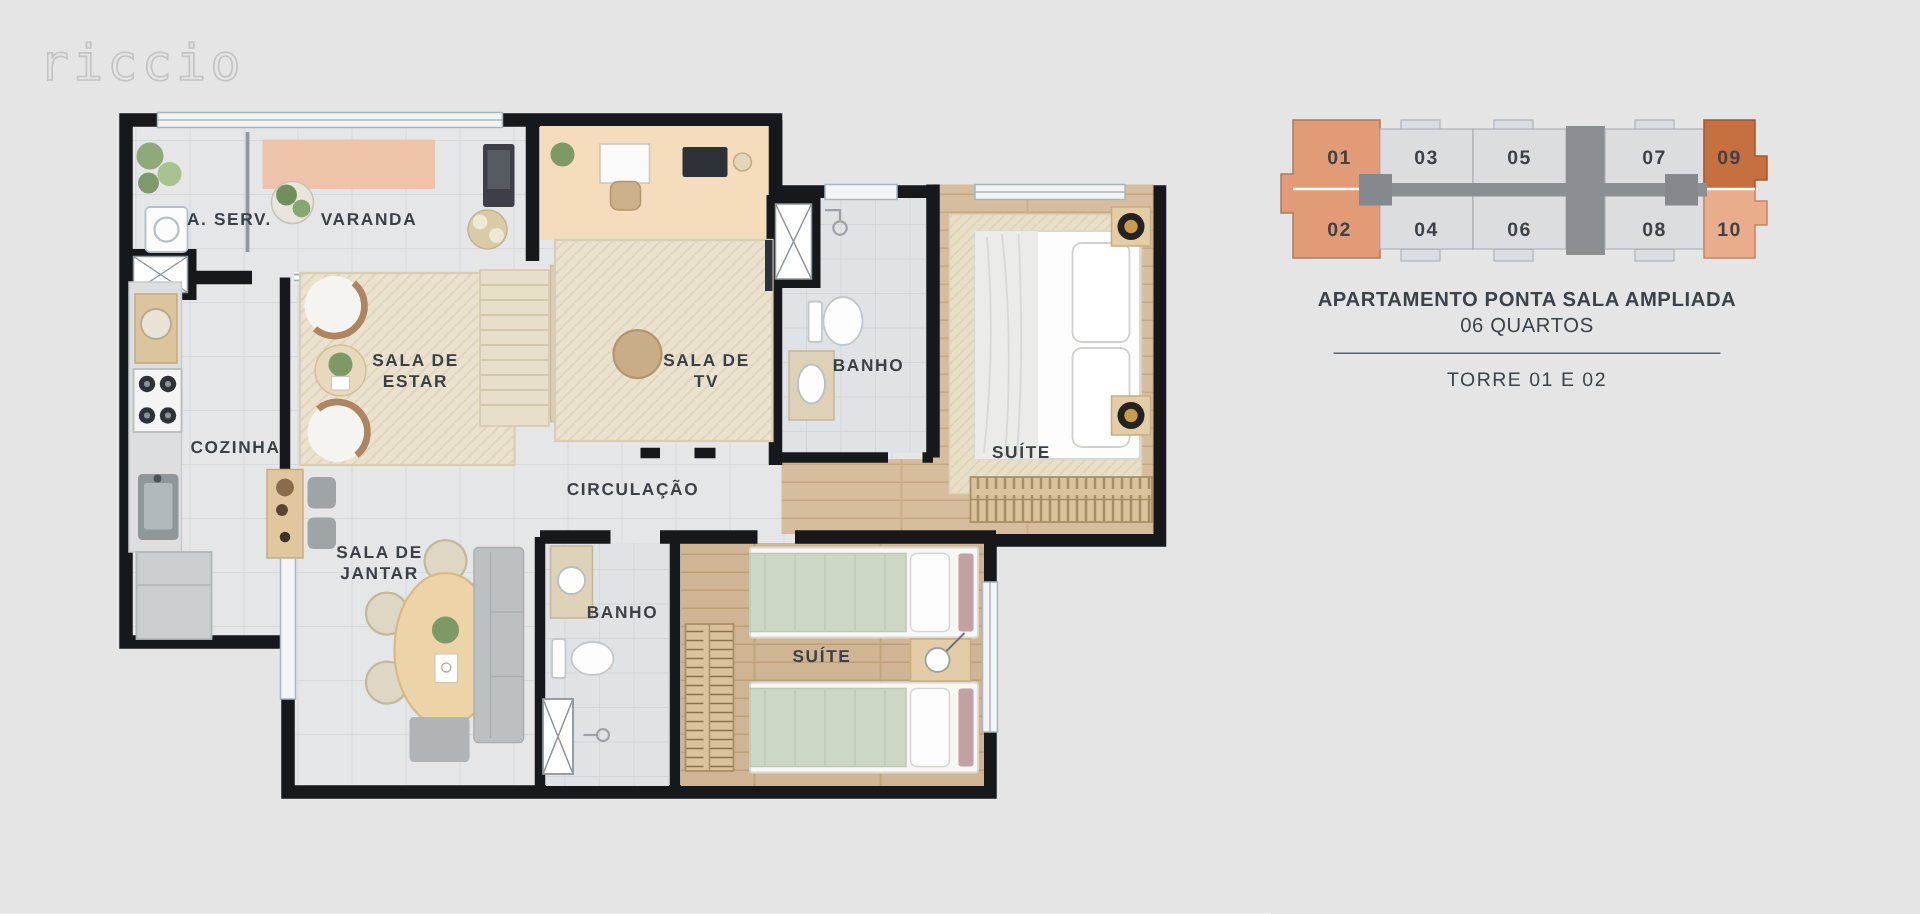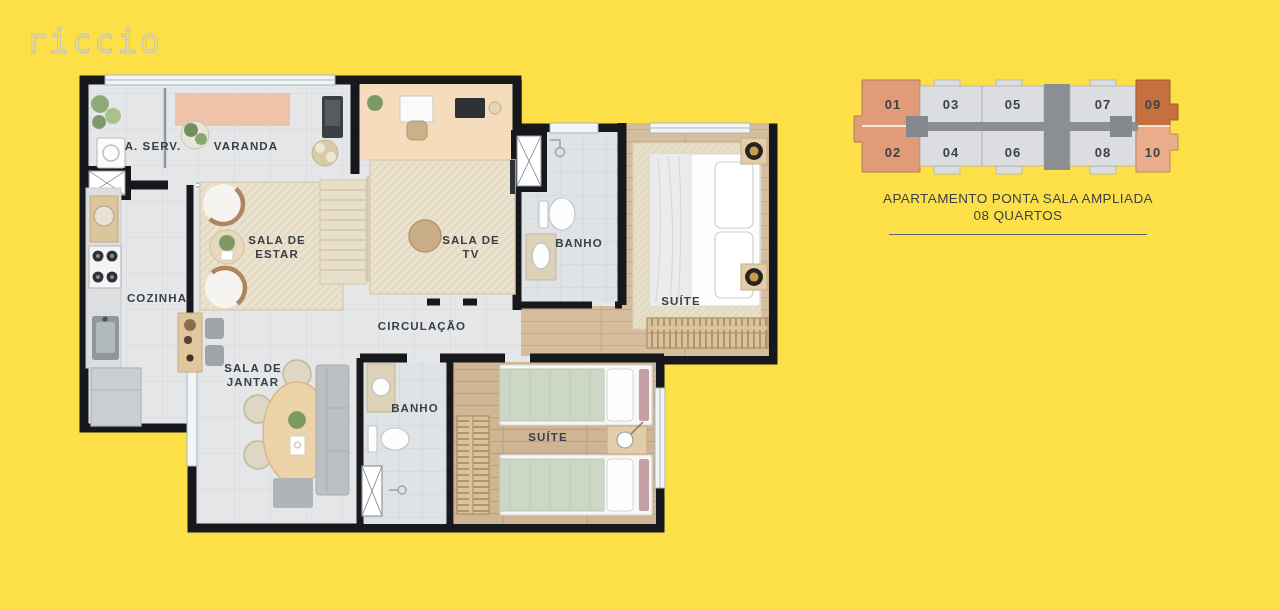--- a/index.html
+++ b/index.html
@@ -1,22 +1,22 @@
 <!DOCTYPE html>
 <html><head>
 <meta charset="utf-8">
 <style>
   html,body{margin:0;padding:0;background:#ffffff;}
-  .page{position:relative;width:1280px;height:609px;background:#fde047;overflow:hidden;
+  .page{position:relative;width:1280px;height:609px;background:#e5e5e5;overflow:hidden;
         font-family:"Liberation Sans", sans-serif;}
   .logo-svg{position:absolute;left:18px;top:12px;}
   .plan-svg{position:absolute;left:55px;top:58px;}
   .keyplan-wrap{position:absolute;left:848px;top:76px;width:340px;}
   .keyplan-caption{margin-top:8px;text-align:center;color:#3d4248;}
-  .cap1{font-size:13.5px;letter-spacing:.4px;font-weight:400;line-height:17px;}
+  .cap1{font-size:13.5px;letter-spacing:.4px;font-weight:700;line-height:17px;}
   .cap2{font-size:13.5px;letter-spacing:.4px;font-weight:500;line-height:17px;}
   .divider{width:258px;margin:10px auto 0 auto;border-top:1.4px solid #5d6océ268;}
   .divider{border-top:1.4px solid #5d6268;}
   .tower{margin-top:9px;font-size:13px;letter-spacing:1px;font-weight:500;}
   .rlabel{font-size:11.5px;font-weight:600;letter-spacing:1.1px;fill:#3b4046;}
   .ulabel{font-size:13px;font-weight:600;letter-spacing:1px;fill:#3d4248;}
 </style>
 </head>
 <body>
 
@@ -388,18 +388,19 @@
         <text class="ulabel" x="165" y="81">06</text>
         <text class="ulabel" x="255" y="33">07</text>
         <text class="ulabel" x="255" y="81">08</text>
         <text class="ulabel" x="305" y="33">09</text>
         <text class="ulabel" x="305" y="81">10</text>
       </g>
     </svg>
 
     <div class="keyplan-caption">
       <div class="cap1">APARTAMENTO PONTA SALA AMPLIADA</div>
-      <div class="cap2">08 QUARTOS</div>
+      <div class="cap2">06 QUARTOS</div>
       <div class="divider"></div>
+      <div class="tower">TORRE 01 E 02</div>
     </div>
   </div>
 
 </div>
 
 </body></html>

